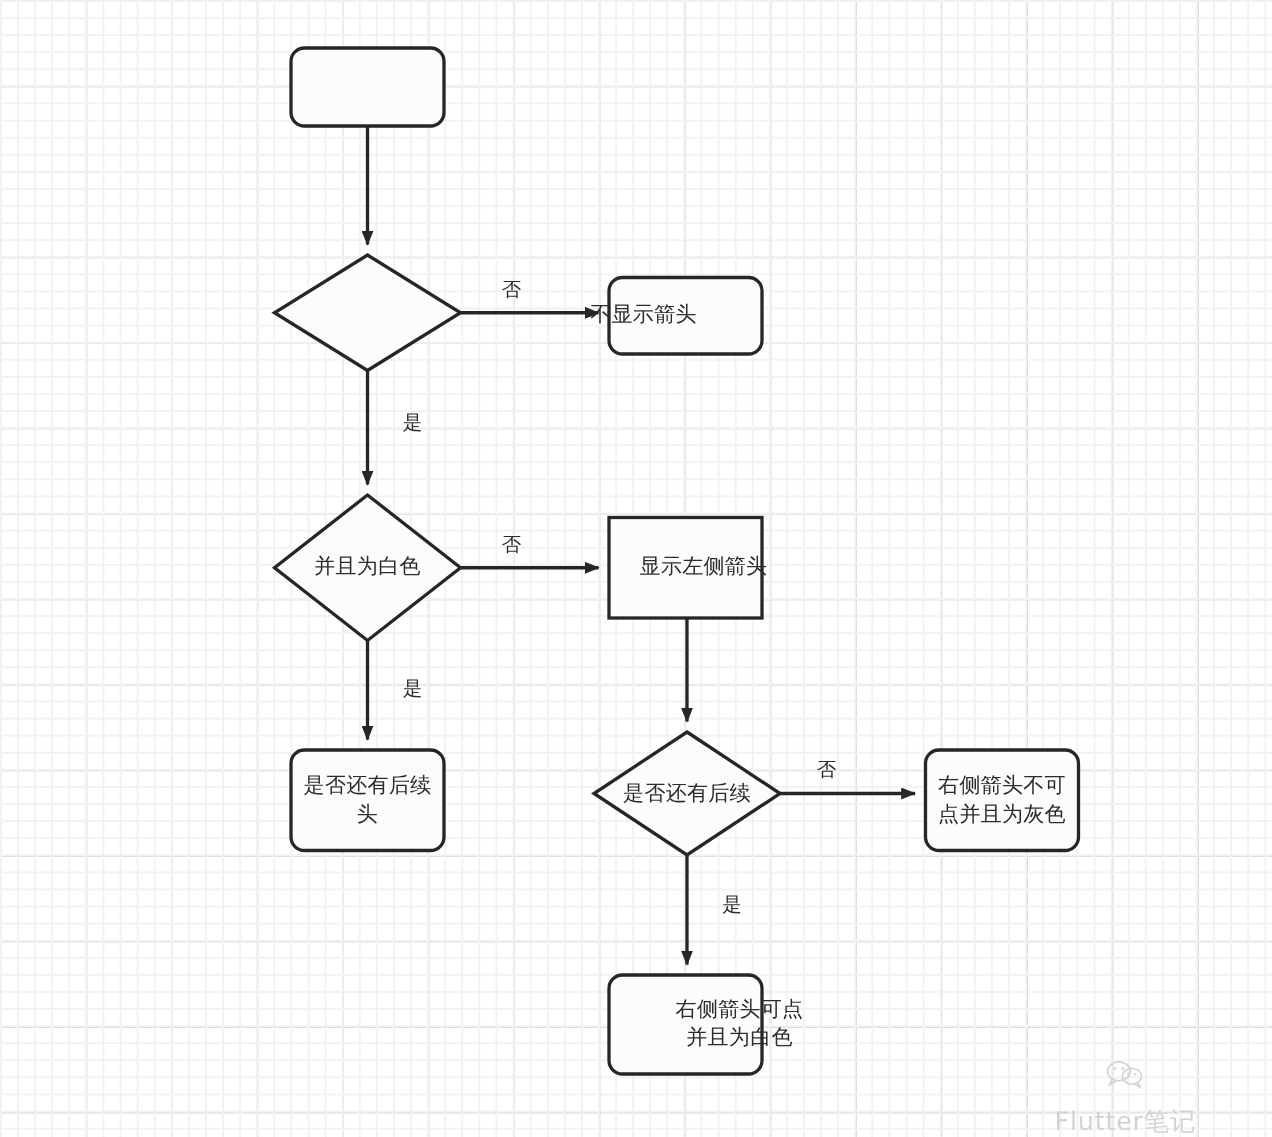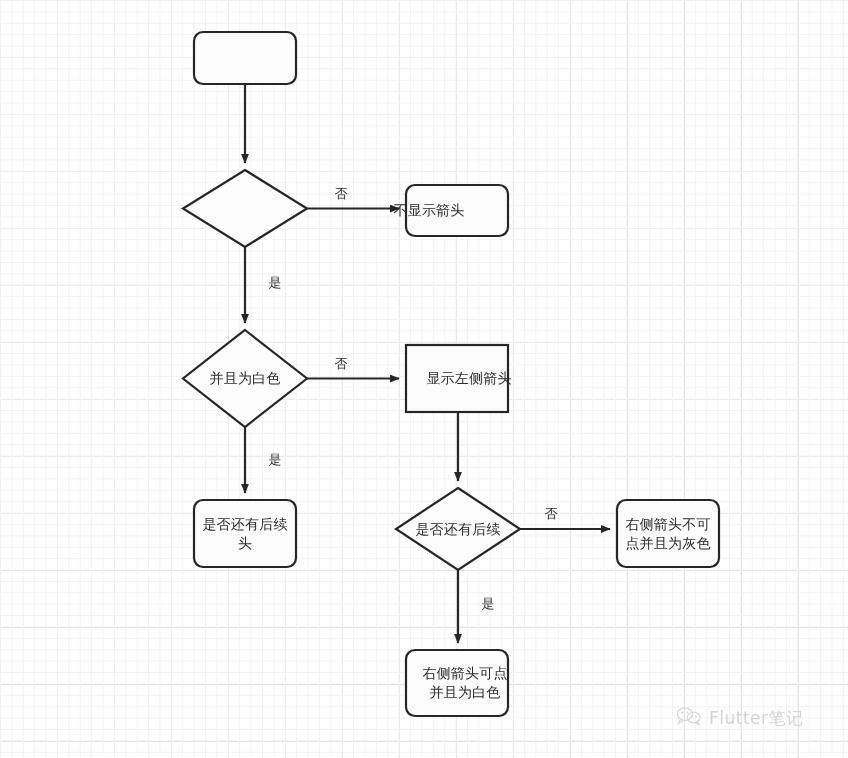--- a/index.html
+++ b/index.html
@@ -49,30 +49,31 @@
   .edge-label {
     position: absolute;
     color: #2b2b2b;
     font-size: 13px;
     line-height: 15px;
     text-align: center;
     pointer-events: none;
   }
   .watermark {
     position: absolute;
-    left: 676px;
+    left: 703px;
     top: 706px;
     display: flex;
     align-items: center;
     gap: 7px;
     color: #d3d3d3;
     font-size: 17px;
     line-height: 20px;
     letter-spacing: 0.5px;
     user-select: none;
+    flex-direction: column;
   }
   .watermark .wm-text {
     font-family: "DejaVu Sans", "Liberation Sans", sans-serif;
   }
 </style>
 </head>
 <body>
 
 <div id="canvas">
 
@@ -131,21 +132,21 @@
   <div class="node-label" style="left:418px; top:345px; width:102px; height:67px;">显示左侧箭头</div>
 
   <div class="node-label" style="left:194px; top:500px; width:102px; height:67px;">是否还有后续
 头</div>
 
   <div class="node-label" style="left:391px; top:511px; width:134px; height:37px;">是否还有后续</div>
 
   <div class="node-label" style="left:617px; top:500px; width:102px; height:67px;border-radius:26px;">右侧箭头不可
 点并且为灰色</div>
 
-  <div class="node-label" style="left:406px; top:650px; width:118px; height:66px;">右侧箭头可点
+  <div class="node-label" style="left:406px; top:650px; width:118px; height:66px;padding-left:28px;">右侧箭头可点
 并且为白色</div>
 
   <div class="edge-label" style="left:326px; top:186px; width:30px;">否</div>
 
   <div class="edge-label" style="left:260px; top:275px; width:30px;">是</div>
 
   <div class="edge-label" style="left:326px; top:356px; width:30px;">否</div>
 
   <div class="edge-label" style="left:260px; top:452px; width:30px;">是</div>
 

